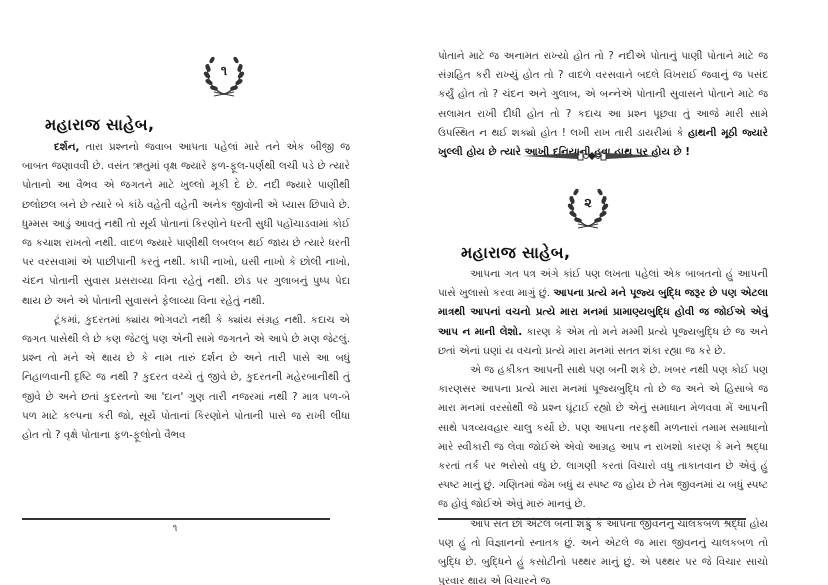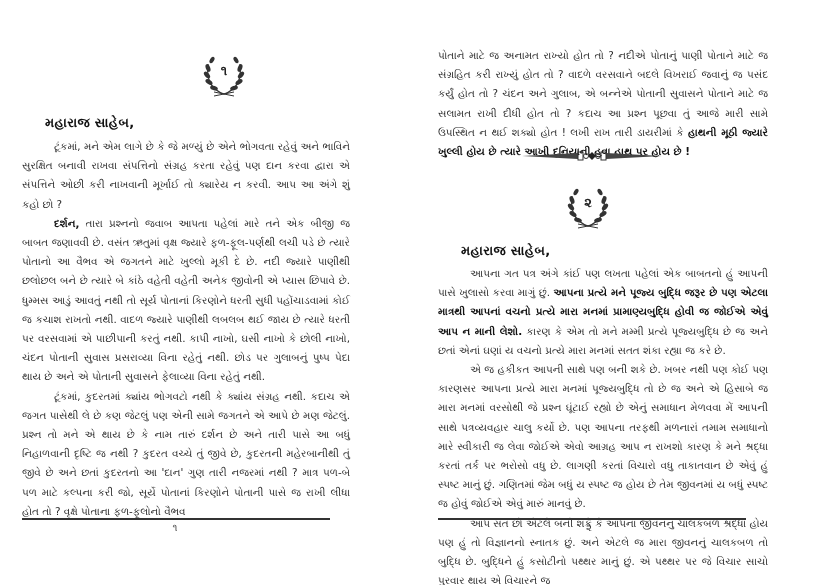--- a/index.html
+++ b/index.html
@@ -8,21 +8,21 @@
     .page { position: absolute; top: 0; height: 585px; }
     .page-left { left: 0; width: 414px; }
     .page-right { left: 414px; width: 414px; }
     .text-block { position: absolute; font-size: 10.4px; line-height: 19.2px; text-align: justify; color: #2a2a2a; }
     .page-left .text-block { left: 22px; width: 328px; top: 137px; }
     .page-right .text-block.top { left: 24px; width: 330px; top: 46px; }
     .page-right .text-block.bottom { left: 24px; width: 330px; top: 264px; }
     p { text-indent: 32px; }
     p.noindent { text-indent: 0; }
     .bold { font-weight: bold; color: #111; }
-    .salutation { position: absolute; font-weight: bold; font-size: 13px; color: #111; letter-spacing: 0.3px; }
+    .salutation { position: absolute; font-weight: bold; font-size: 16px; color: #111; letter-spacing: 0.3px; }
     .page-left .salutation { left: 45px; top: 115px; }
     .page-right .salutation { left: 47px; top: 243px; }
     .laurel { position: absolute; width: 48px; height: 48px; }
     .page-left .laurel { left: 200px; top: 50px; }
     .page-right .laurel { left: 150px; top: 182px; }
     .laurel svg { width: 48px; height: 48px; }
     .laurel-num { position: absolute; left: 0; top: 13px; width: 48px; text-align: center; font-weight: bold; font-size: 13px; color: #222; }
     .ornament { position: absolute; left: 108px; top: 149px; width: 140px; height: 14px; }
     .footer-rule { position: absolute; height: 1.5px; background: #333; }
     .page-left .footer-rule { left: 22px; width: 308px; top: 518px; }
@@ -52,21 +52,20 @@
         <ellipse cx="36" cy="10" rx="2" ry="3.6" transform="rotate(-30 36 10)"></ellipse>
         <path d="M14 46 L34 42 M34 46 L14 42" stroke="#333" stroke-width="1" fill="none"></path>
       </g>
     </svg>
     <div class="laurel-num">૧</div>
   </div>
 
   <div class="salutation">મહારાજ સાહેબ,</div>
 
   <div class="text-block">
-    <p>ટૂંકમાં, મને એમ લાગે છે કે જે મળ્યું છે એને ભોગવતા રહેવું અને ભાવિને સુરક્ષિત બનાવી રાખવા સંપત્તિનો સંગ્રહ કરતા રહેવું પણ દાન કરવા દ્વારા એ સંપત્તિને ઓછી કરી નાખવાની મૂર્ખાઈ તો ક્યારેય ન કરવી. આપ આ અંગે શું કહો છો ?</p>
     <p><span class="bold">દર્શન,</span><span> તારા પ્રશ્નનો જવાબ આપતા પહેલાં મારે તને એક બીજી જ બાબત જણાવવી છે. વસંત ઋતુમાં વૃક્ષ જ્યારે ફળ-ફૂલ-પર્ણથી લચી પડે છે ત્યારે પોતાનો આ વૈભવ એ જગતને માટે ખુલ્લો મૂકી દે છે. નદી જ્યારે પાણીથી છલોછલ બને છે ત્યારે બે કાંઠે વહેતી વહેતી અનેક જીવોની એ પ્યાસ છિપાવે છે. ધુમ્મસ આડું આવતું નથી તો સૂર્ય પોતાનાં કિરણોને ધરતી સુધી પહોંચાડવામાં કોઈ જ કચાશ રાખતો નથી. વાદળ જ્યારે પાણીથી લબલબ થઈ જાય છે ત્યારે ધરતી પર વરસવામાં એ પાછીપાની કરતું નથી. કાપી નાખો, ઘસી નાખો કે છોલી નાખો, ચંદન પોતાની સુવાસ પ્રસરાવ્યા વિના રહેતું નથી. છોડ પર ગુલાબનું પુષ્પ પેદા થાય છે અને એ પોતાની સુવાસને ફેલાવ્યા વિના રહેતું નથી.</span></p>
     <p>ટૂંકમાં, કુદરતમાં ક્યાંય ભોગવટો નથી કે ક્યાંય સંગ્રહ નથી. કદાચ એ જગત પાસેથી લે છે કણ જેટલું પણ એની સામે જગતને એ આપે છે મણ જેટલું. પ્રશ્ન તો મને એ થાય છે કે નામ તારું દર્શન છે અને તારી પાસે આ બધું નિહાળવાની દૃષ્ટિ જ નથી ? કુદરત વચ્ચે તું જીવે છે, કુદરતની મહેરબાનીથી તું જીવે છે અને છતાં કુદરતનો આ 'દાન' ગુણ તારી નજરમાં નથી ? માત્ર પળ-બે પળ માટે કલ્પના કરી જો, સૂર્યે પોતાનાં કિરણોને પોતાની પાસે જ રાખી લીધા હોત તો ? વૃક્ષે પોતાના ફળ-ફૂલોનો વૈભવ</p>
   </div>
 
   <div class="footer-rule"></div>
   <div class="page-number">૧</div>
 </div>
 
 <div class="page page-right">
   <div class="text-block top">

